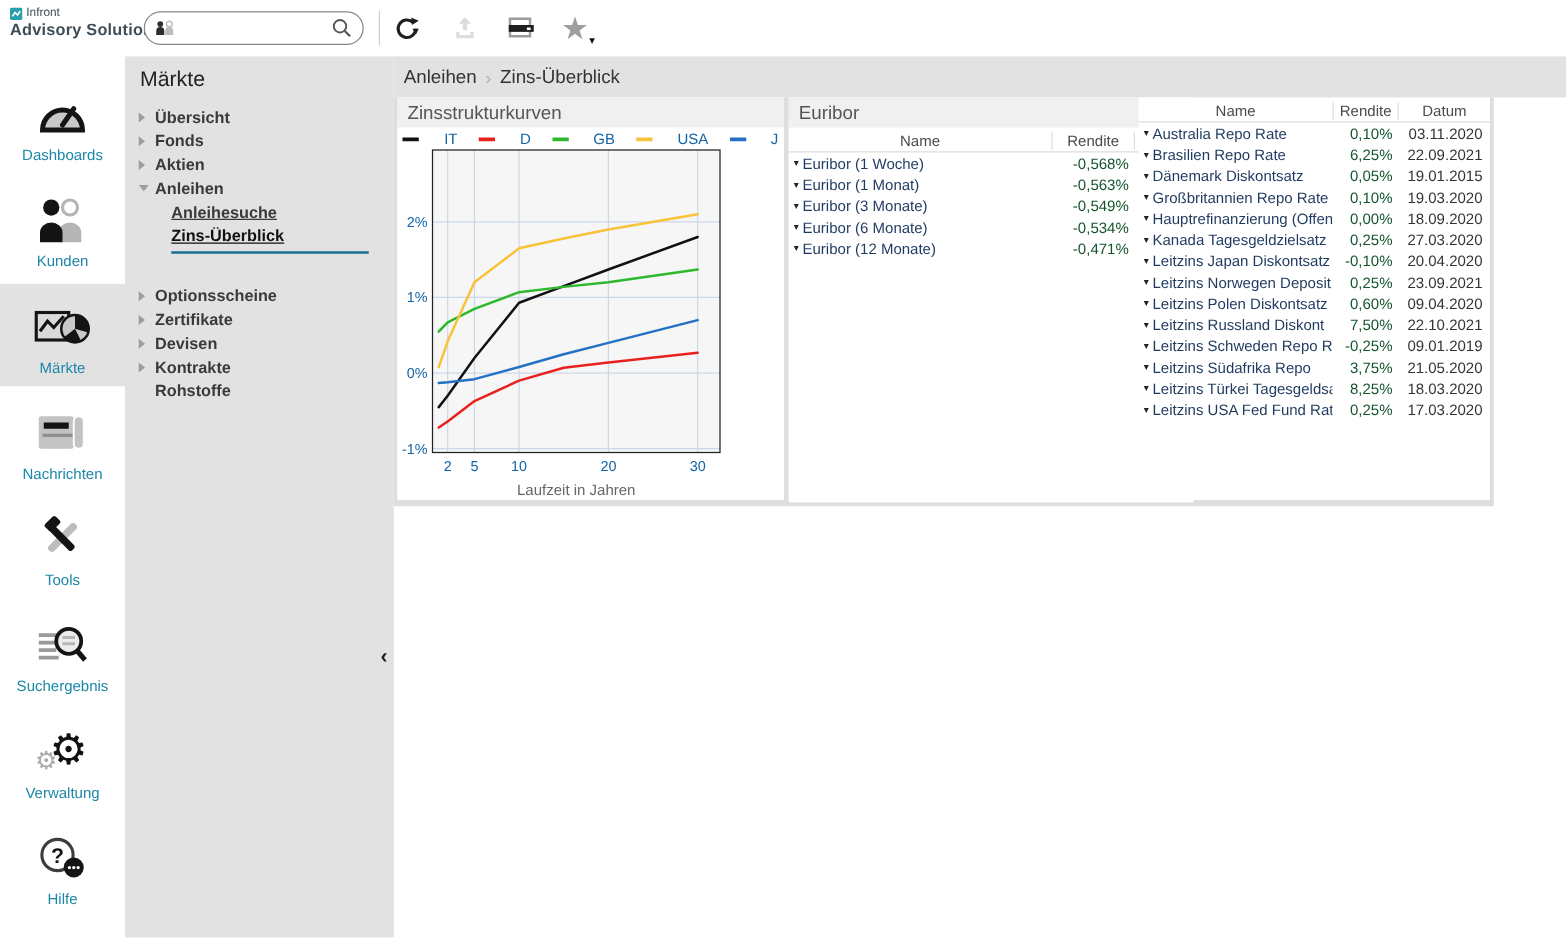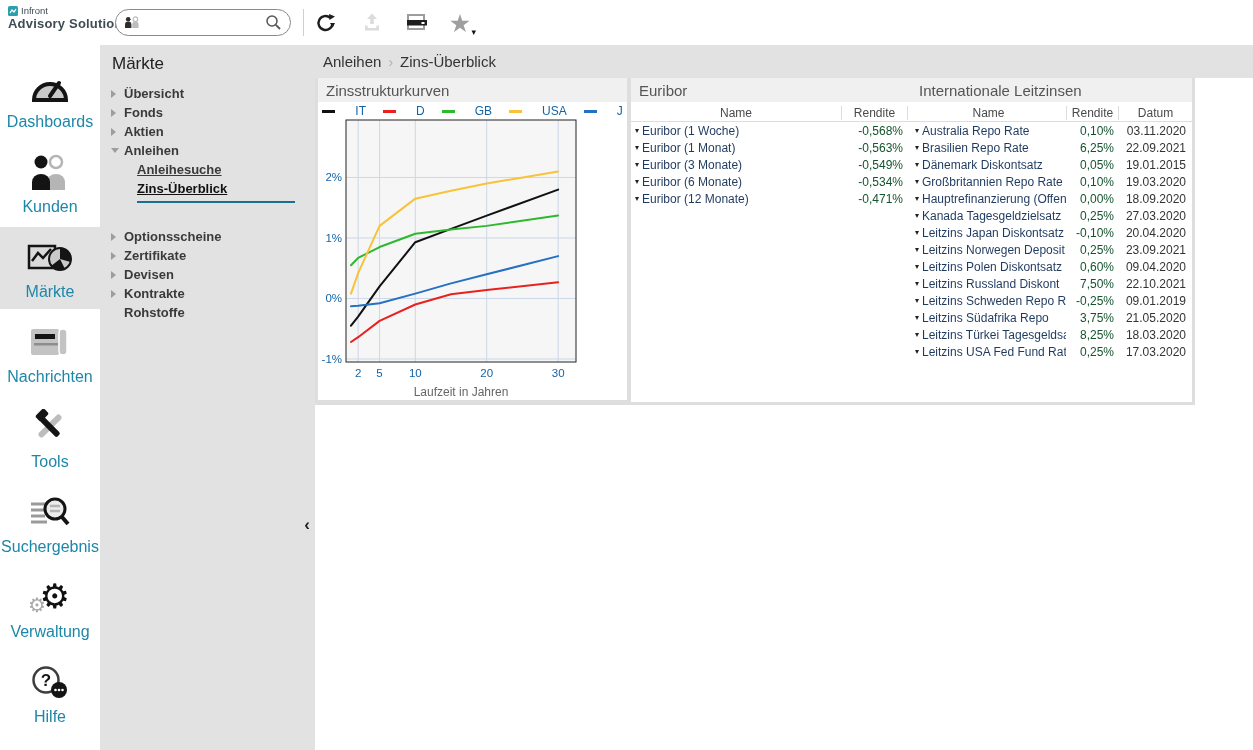--- a/index.html
+++ b/index.html
@@ -19,21 +19,21 @@
   .tb-icon { position:absolute; top:9px; width:28px; height:28px; display:flex; align-items:center; justify-content:center; cursor:pointer; }
   #star-wrap { font-size:25px; color:#9f9f9f; line-height:25px; }
   #star-caret { position:absolute; right:-2px; bottom:0; font-size:9px; color:#111; }
 
   
   #rail { position:absolute; left:0; top:45px; width:100px; height:705px; background:#fff; }
   .rail-item { position:absolute; left:0; width:100px; height:82px; display:flex; flex-direction:column;
     align-items:center; justify-content:flex-end; padding-bottom:8px; cursor:pointer; }
   .rail-item.selected { background:#e2e2e2; }
   .rail-item .ricon { height:44px; display:flex; align-items:center; justify-content:center; }
-  .rail-item .rlabel { font-size:16px; color:#1d87a8; margin-top:4px; }
+  .rail-item .rlabel { font-size:12px; color:#1d87a8; margin-top:4px; }
   .gear-duo { position:relative; width:44px; height:40px; }
   .gear-big { position:absolute; right:2px; top:0px; font-size:34px; color:#111; line-height:38px; }
   .gear-small { position:absolute; left:0px; bottom:2px; font-size:20px; color:#a9a9a9; line-height:20px; }
 
   
   #navpanel { position:absolute; left:100px; top:45px; width:215px; height:705px; background:#e2e2e2; }
   #nav-title { font-size:17px; color:#222; padding:9px 0 10px 12px; }
   .tree { padding-left:0; }
   .tree-item { position:relative; height:19px; display:flex; align-items:center; cursor:pointer;
     font-size:13px; font-weight:600; color:#3a3a3a; padding-left:24px; }
@@ -409,21 +409,20 @@
               <span class="nm">Euribor (12 Monate)</span>
             </div>
             <div class="c-val">-0,471%</div>
             <div class="c-dat">22.10.</div>
           </div>
         </div>
     </div>
   </div>
 
   <div class="panel" id="panel-leitzinsen">
-    <div class="panel-title">Internationale Leitzinsen</div>
     <div class="panel-body">
       <div class="t-head">
         <div class="hc hc-name">Name</div>
         <div class="hc hc-val">Rendite</div>
         <div class="hc hc-dat">Datum</div>
       </div>
       <div class="t-rows">
 
           <div class="t-row">
             <div class="c-name">

